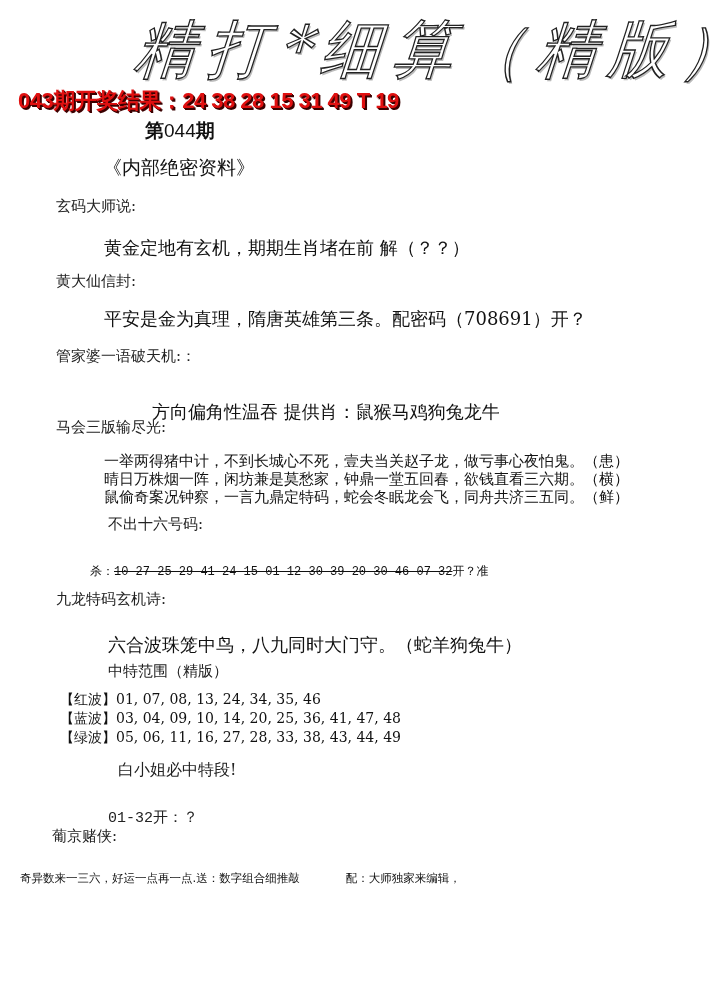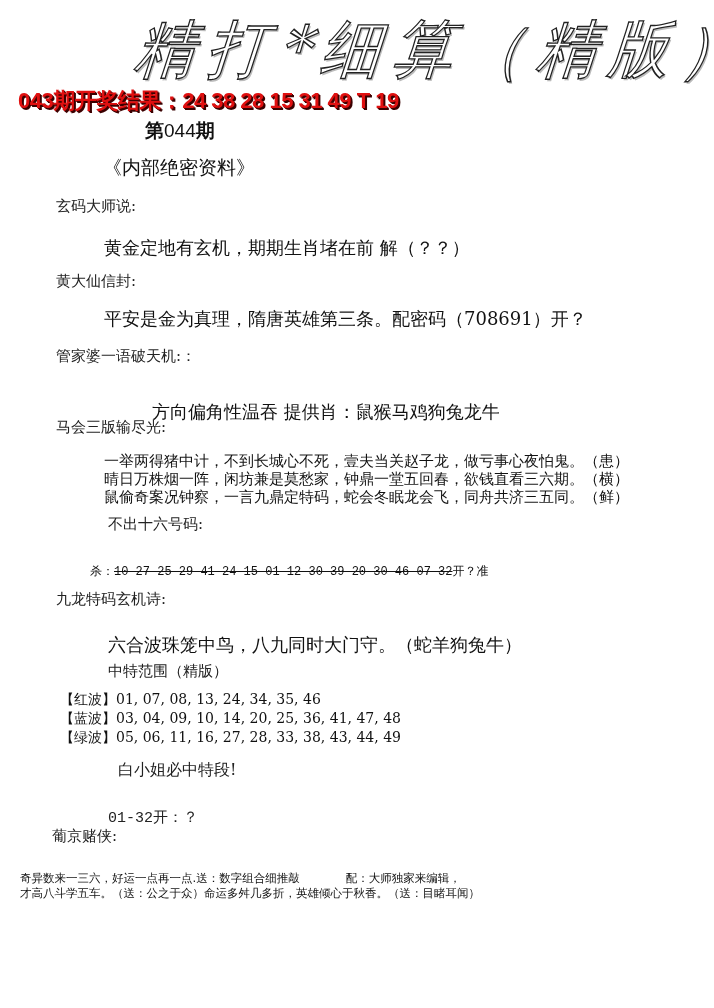--- a/index.html
+++ b/index.html
@@ -68,14 +68,13 @@
   <div><span>【蓝波】</span><span>03, 04, 09, 10, 14, 20, 25, 36, 41, 47, 48</span></div>
   <div><span>【绿波】</span><span>05, 06, 11, 16, 27, 28, 33, 38, 43, 44, 49</span></div>
 </div>
 
 <div class="abs h-small" style="left:118px; top:760px; font-size:16px;">白小姐必中特段!</div>
 <div class="abs h-small" style="left:108px; top:795px; font-family:'Liberation Mono', monospace;margin-top:13px;">01-32开：？</div>
 
 <div class="abs h-small" style="left:52px; top:827px;">葡京赌侠:</div>
 <div class="abs bottom" style="left:20px; top:871px;">
   <div>奇异数来一三六，好运一点再一点.送：数字组合细推敲　　　　配：大师独家来编辑，</div>
-  <div>才高八斗学五车。（送：公之于众）命运多舛几多折，英雄倾心于秋香。（送：目睹耳闻）</div>
 </div>
 
 </body></html>

